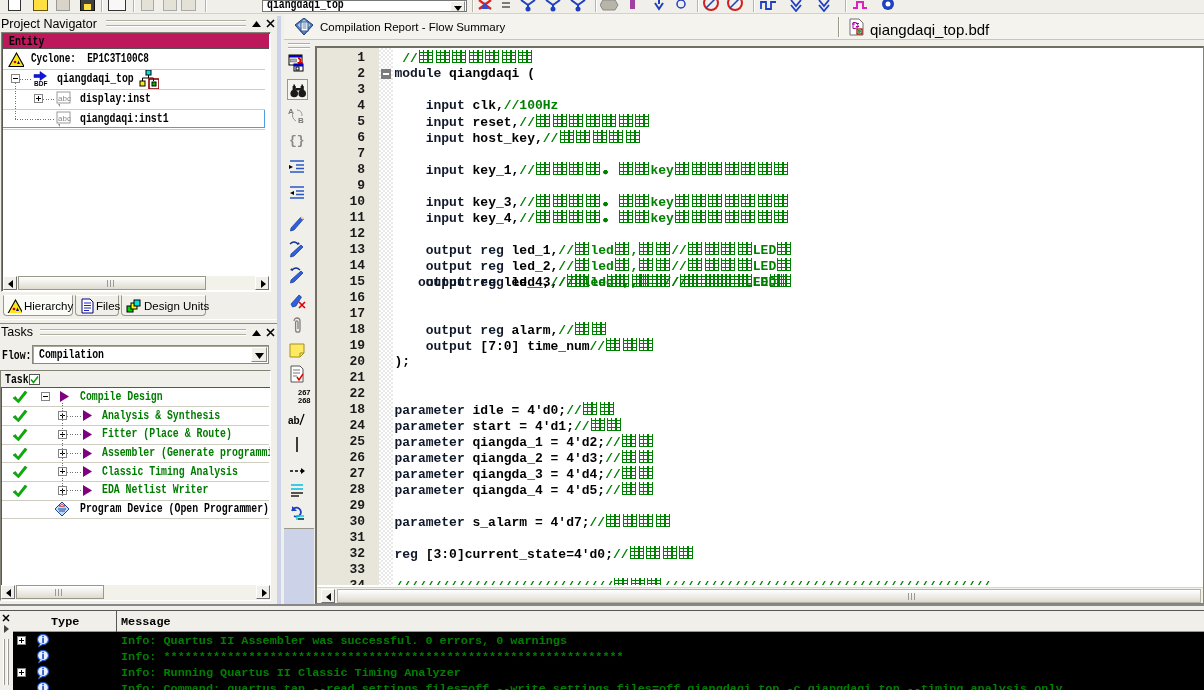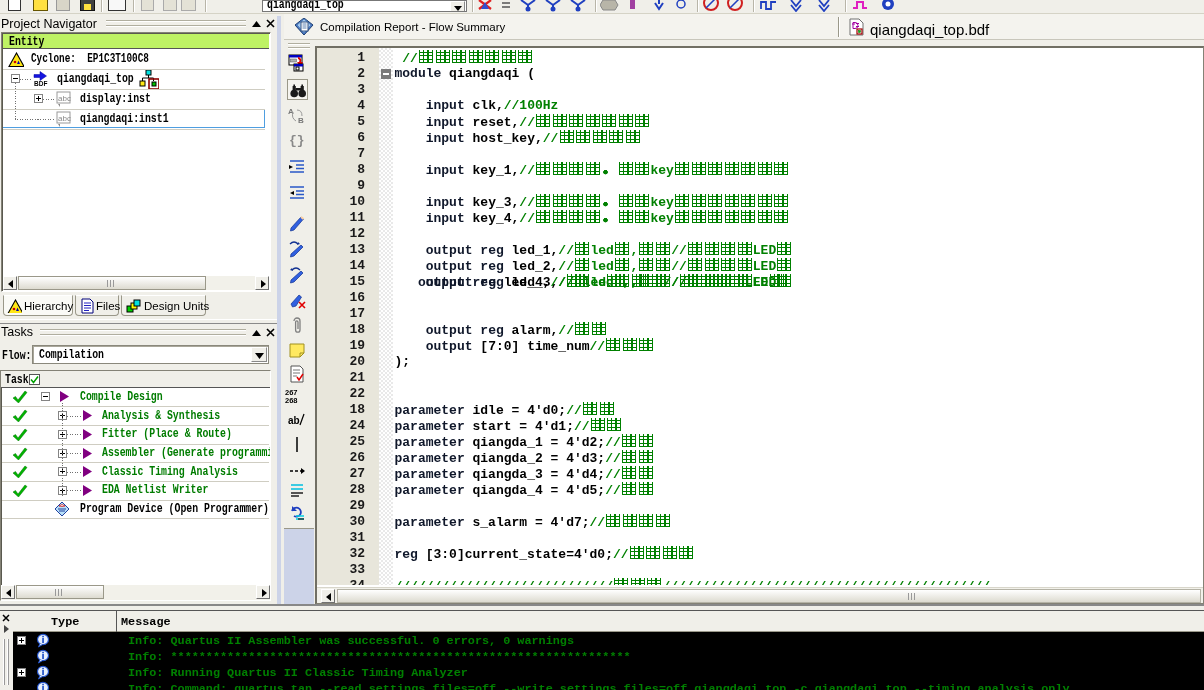--- a/index.html
+++ b/index.html
@@ -6,21 +6,21 @@
 .grn {color:#007c00}
 .sep {position:absolute;left:1px;right:1px;height:1px;background:#cfcdc2}
 .dotv {position:absolute;width:1px;background-image:repeating-linear-gradient(0deg,#707070 0 1px,transparent 1px 2.5px)}
 .doth {position:absolute;height:1px;background-image:repeating-linear-gradient(90deg,#707070 0 1px,transparent 1px 2.5px)}
 .tsep {position:absolute;top:0;width:2px;height:12px;border-left:1px solid #b8b5a8;border-right:1px solid #fff}
 .cl {position:absolute;left:0;height:16px;font:bold 13px "Liberation Mono",monospace;white-space:pre;color:#000;line-height:16px}
 .cl .k {color:#0f172a}
 .cl .g {color:#008000;--cc:#008000}
 i.c {display:inline-block;width:14px;height:13px;margin:0 1.25px;vertical-align:-1px;background-image:repeating-linear-gradient(0deg,var(--cc,#000) 0 1px,transparent 1px 3.4px),repeating-linear-gradient(90deg,var(--cc,#000) 0 1.2px,transparent 1.2px 4.2px)}
 i.c.m {background-image:radial-gradient(circle at 25% 78%,var(--cc,#000) 0 2px,transparent 2.6px)}
-.msgt {position:absolute;left:128px;font:bold 11.8px "Liberation Mono",monospace;color:#008000;white-space:pre}
+.msgt {position:absolute;left:121px;font:bold 11.8px "Liberation Mono",monospace;color:#008000;white-space:pre}
 .panel-title {position:absolute;font-size:12.5px;color:#000}
 .groove {position:absolute;height:2px;border-top:1px solid #b0ae9f;border-bottom:1px solid #fff}
 </style></head><body>
 
 <div style="position:absolute;left:0;top:0;width:1204px;height:14px;background:#f0efe9;border-bottom:1px solid #d5d3c6">
     <div style="position:absolute;left:8px;top:0;width:13px;height:11px;background:#fff;border:1px solid #333;border-top:none"></div>
     <div style="position:absolute;left:33px;top:0;width:15px;height:11px;background:#ffe040;border:1px solid #665500;border-top:none"></div>
     <div style="position:absolute;left:56px;top:0;width:14px;height:11px;background:#d8d5c8;border:1px solid #999;border-top:none"></div>
     <div style="position:absolute;left:80px;top:0;width:15px;height:11px;background:#404040;border:1px solid #111;border-top:none"></div>
     <div style="position:absolute;left:84px;top:4px;width:7px;height:6px;background:#ffe040"></div>
@@ -104,21 +104,21 @@
   <div class="groove" style="left:106px;top:6px;width:140px"></div>
   <div class="groove" style="left:106px;top:11px;width:140px"></div>
   <svg width="9" height="6" style="position:absolute;left:252px;top:7px">
       <polygon points="4.5,0 9,6 0,6" fill="#000"></polygon>
     </svg>
   <svg width="9" height="9" style="position:absolute;left:266px;top:5px">
       <path d="M1 1 L8 8 M8 1 L1 8" stroke="#000" stroke-width="1.6"></path>
     </svg>
 
   <div style="position:absolute;left:1px;top:18px;width:270px;height:260px;background:#fff;border:1px solid #848276;border-bottom-color:#fff;border-right-color:#fff;box-shadow:inset 1px 1px 0 #5a594f">
-    <div style="position:absolute;left:1px;top:1px;right:1px;height:15px;background:#bef264;border-bottom:1px solid #555">
+    <div style="position:absolute;left:1px;top:1px;right:1px;height:15px;background:#be185d;border-bottom:1px solid #555">
         <div class="u" style="position:absolute;left:6px;top:1px">Entity</div>
       </div>
     <div style="position:absolute;left:1px;top:16px;right:1px;bottom:1px;overflow:hidden">
       <div style="position:absolute;left:-3px;top:0;width:100%;height:100%">
           <svg width="16" height="15" style="position:absolute;left:8px;top:3px">
             <polygon points="8.5,1 16,14.5 1,14.5" fill="#ffe715" stroke="#000" stroke-width="1.1"></polygon>
             <circle cx="7" cy="10" r="1.3" fill="#c00"></circle>
             <path d="M9 12 L10.5 8.5 L12 12 Z" fill="#00a"></path>
           </svg>
           <div class="u" style="position:absolute;left:31px;top:3px;transform:scaleX(.78)">Cyclone:  EP1C3T100C8</div>
@@ -427,21 +427,21 @@
       <path d="M12 16 v-4 h4" fill="none" stroke="#a09020"></path>
     </svg>
   </div>
 <div style="position:absolute;left:287px;top:364px;width:21px;height:21px;">
     <svg width="19" height="19" style="position:absolute;left:1px;top:1px">
       <path d="M3 1 h9 l3 3 v13 h-12 z" fill="#fff" stroke="#555"></path>
       <path d="M5 5 h7 M5 8 h7 M5 11 h4" stroke="#777"></path>
       <path d="M9 12 l2 3 l4 -6" stroke="#e00000" stroke-width="1.5" fill="none"></path>
     </svg>
   </div>
-<div style="position:absolute;left:283px;top:386px;width:21px;height:21px;">
+<div style="position:absolute;left:296px;top:386px;width:21px;height:21px;">
     <svg width="19" height="19" style="position:absolute;left:1px;top:1px">
       <text x="1" y="8" font-size="7.5" font-weight="bold" fill="#000" font-family="Liberation Sans">267</text>
       <text x="1" y="16" font-size="7.5" font-weight="bold" fill="#000" font-family="Liberation Sans">268</text>
     </svg>
   </div>
 <div style="position:absolute;left:287px;top:410px;width:21px;height:21px;">
     <svg width="19" height="19" style="position:absolute;left:1px;top:1px">
       <text x="0" y="13" font-size="10" font-weight="bold" fill="#000" font-family="Liberation Sans">ab</text>
       <path d="M12 14 L16 3" stroke="#000" stroke-width="1.2"></path>
     </svg>

